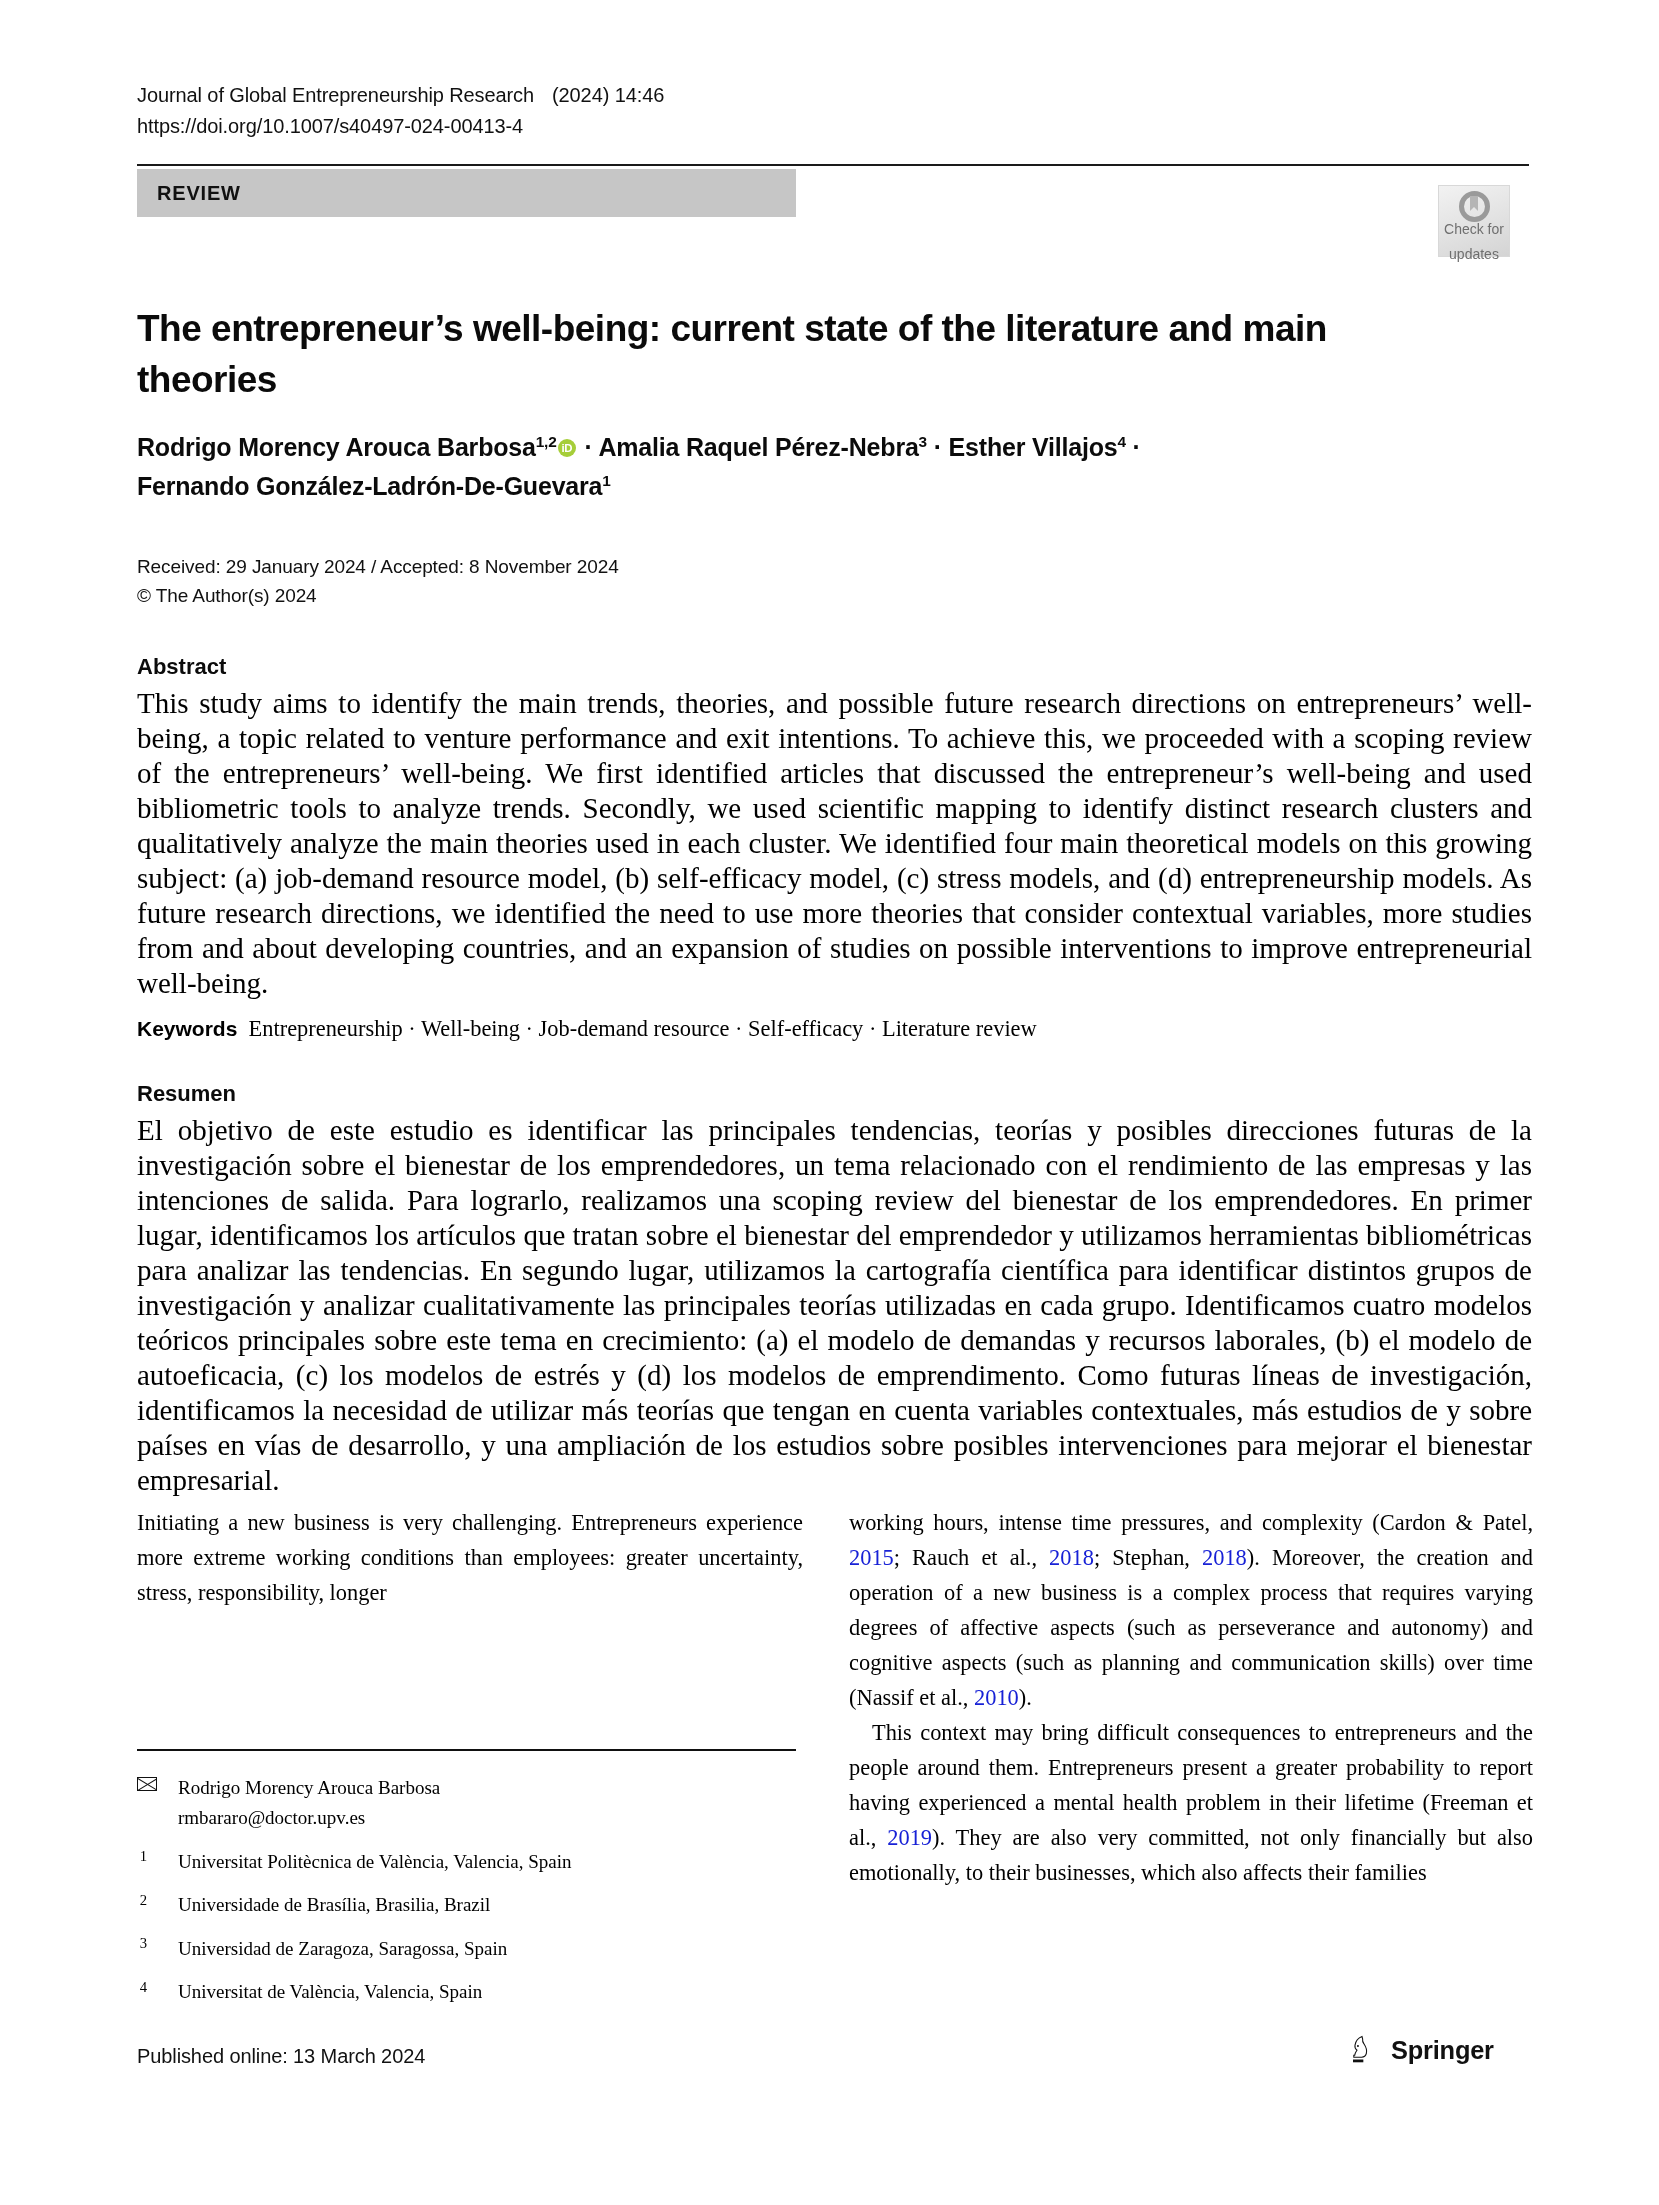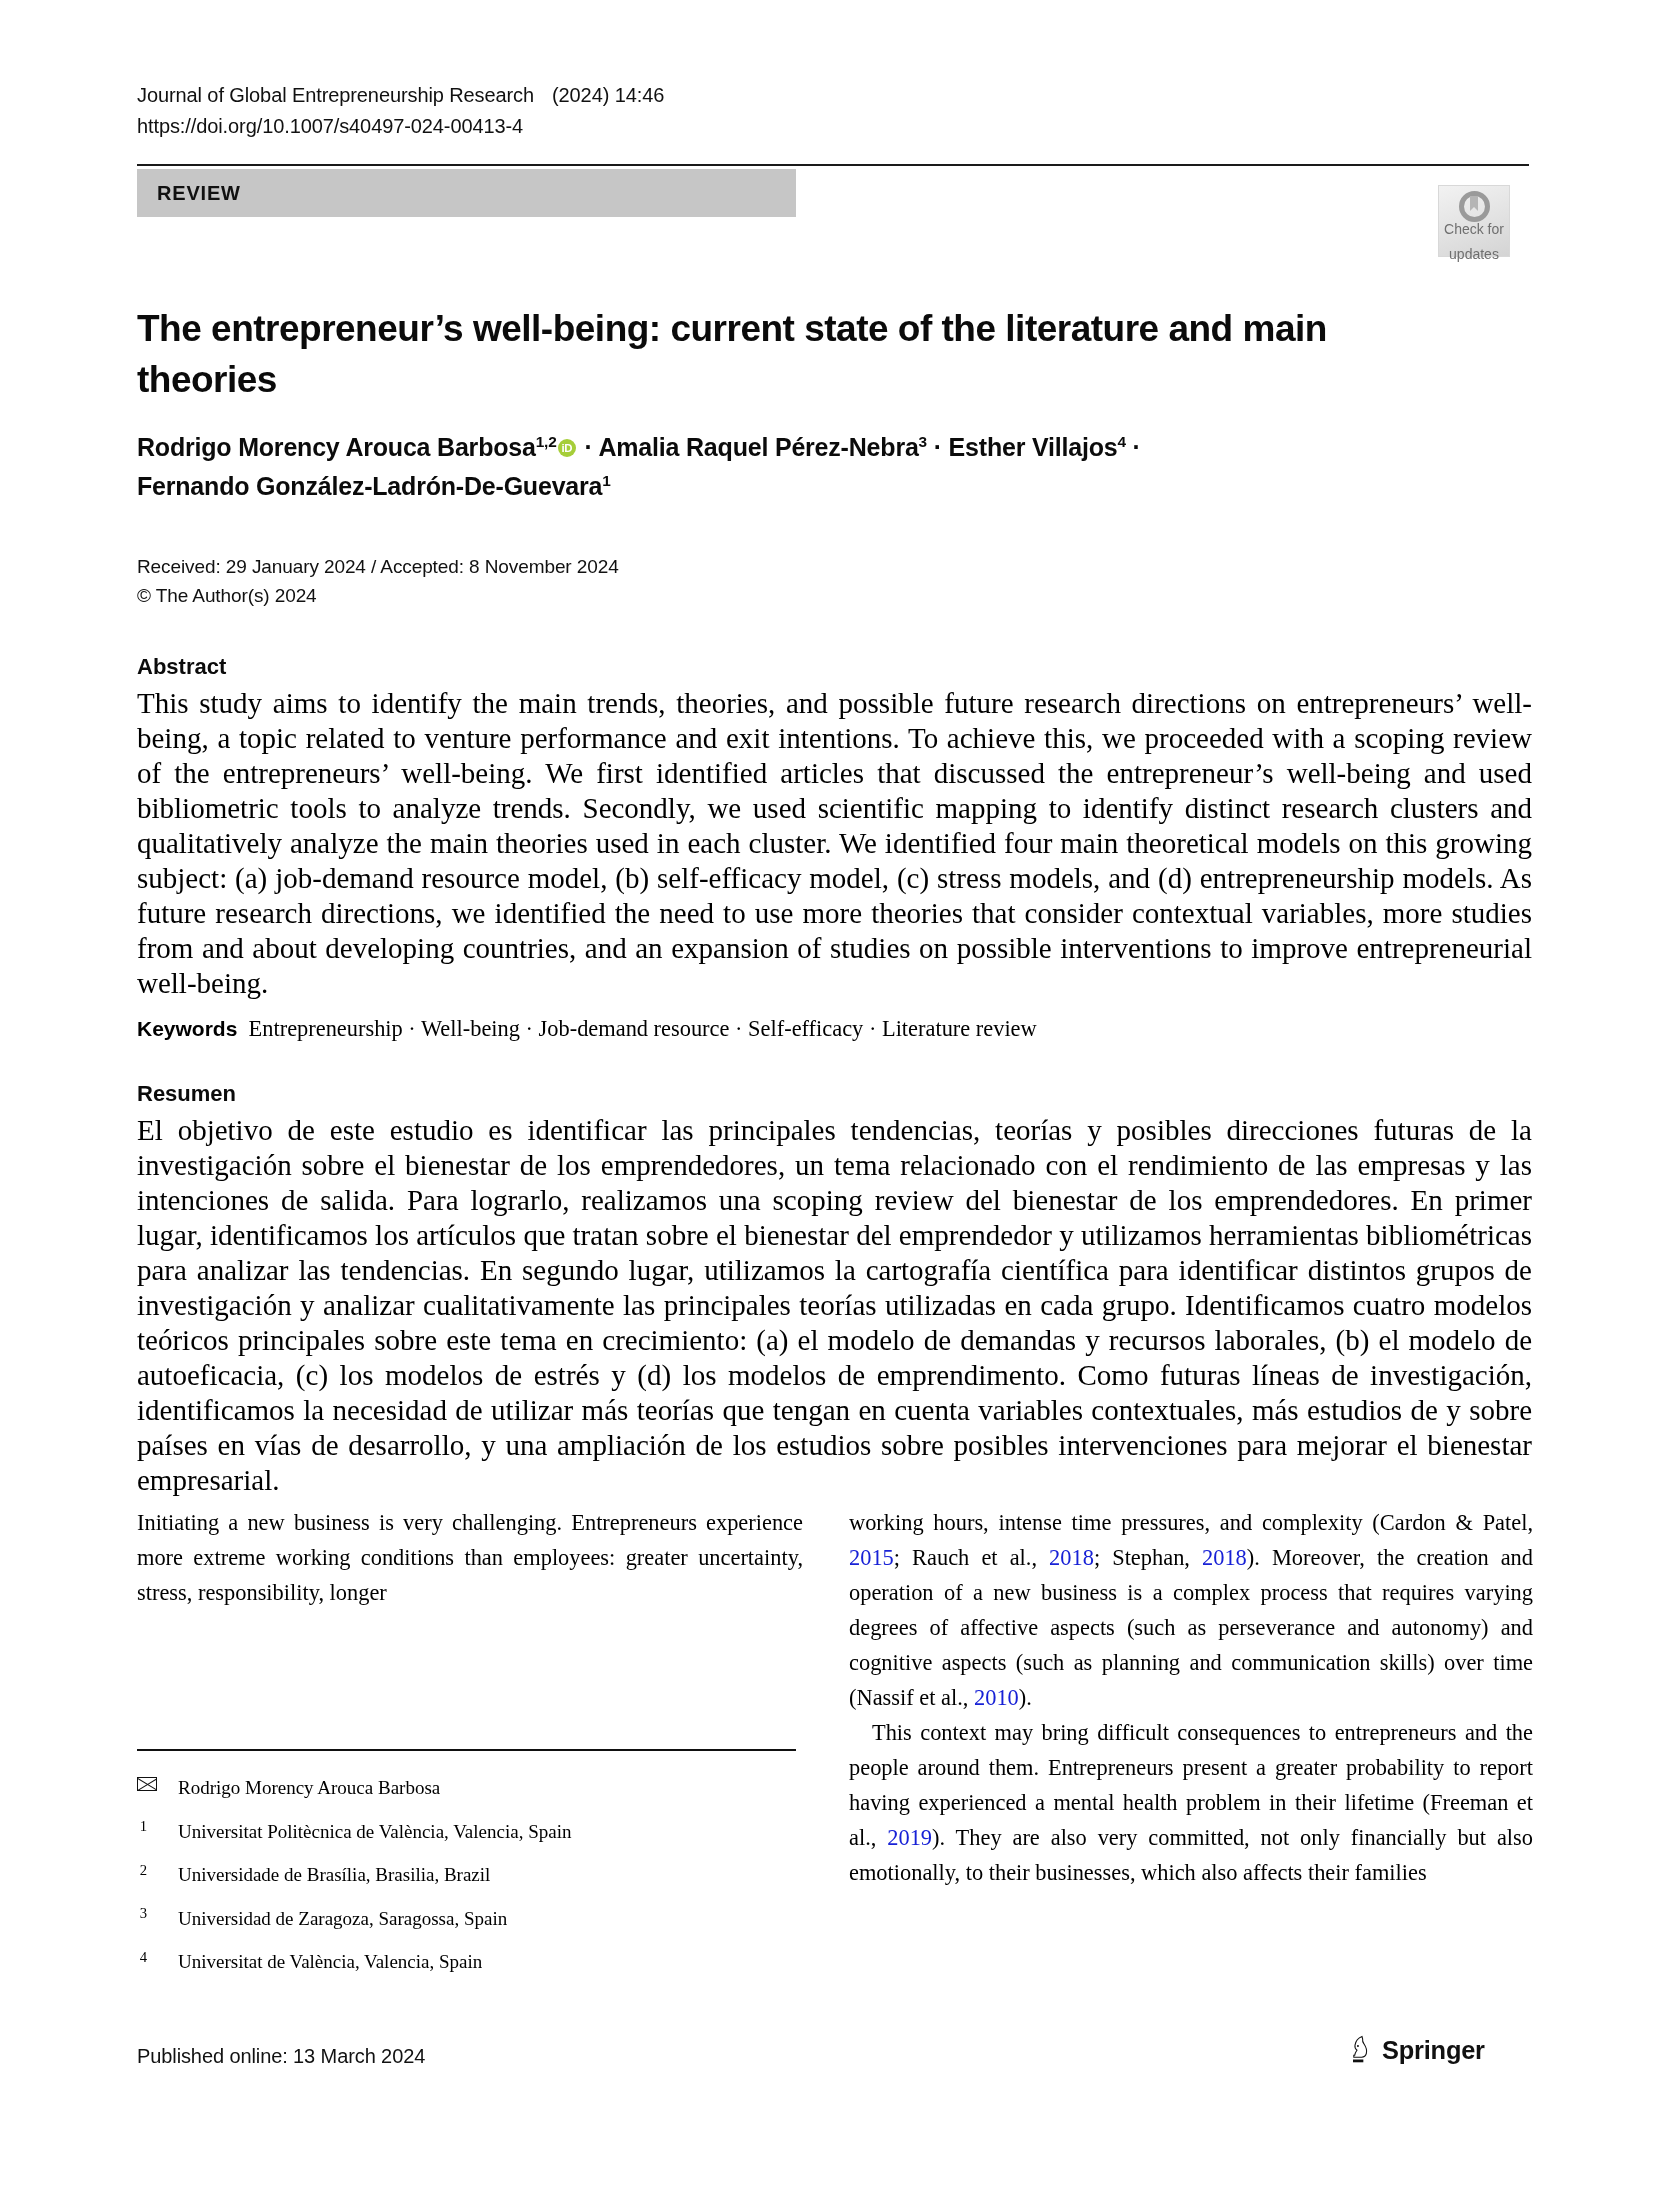--- a/index.html
+++ b/index.html
@@ -187,21 +187,21 @@
   .footer-left {
     position:absolute; left:137px; top:2045px;
     font-family:"Liberation Sans", sans-serif;
     font-size:20px; letter-spacing:-0.1px; color:#111;
   }
   .footer-right {
     position:absolute; left:1349px; top:2035px;
     font-family:"Liberation Sans", sans-serif;
     font-weight:bold; font-size:25.4px; color:#111;
     letter-spacing:-0.2px;
-    display:flex; align-items:center; gap:9px;
+    display:flex; align-items:center; gap:18px;
   }
   .springer-logo { width:24px; height:31px; display:block; }
 </style>
 </head>
 <body>
 
 <div class="page">
 
   <div class="masthead">
     <div class="masthead-row">
@@ -257,20 +257,21 @@
       <p><span>working hours, intense time pressures, and complexity (Cardon &amp; Patel, </span><span class="cite">2015</span><span>; Rauch et al., </span><span class="cite">2018</span><span>; Stephan, </span><span class="cite">2018</span><span>). Moreover, the creation and operation of a new business is a complex process that requires varying degrees of affective aspects (such as perseverance and autonomy) and cognitive aspects (such as planning and communication skills) over time (Nassif et al., </span><span class="cite">2010</span><span>).</span></p>
       <p><span>This context may bring difficult consequences to entrepreneurs and the people around them. Entrepreneurs present a greater probability to report having experienced a mental health problem in their lifetime (Freeman et al., </span><span class="cite">2019</span><span>). They are also very committed, not only financially but also emotionally, to their businesses, which also affects their families</span></p>
     </div>
   </div>
 
   <div class="fn-rule"></div>
   <div class="fn-block">
     <div class="fn-corr">
       <span class="fn-envelope"></span>
       <div>Rodrigo Morency Arouca Barbosa</div>
+      <div>rmbararo@doctor.upv.es</div>
     </div>
     <div class="fn-aff">
       <span class="fn-aff-num">1</span>
       <span>Universitat Politècnica de València, Valencia, Spain</span>
     </div>
     <div class="fn-aff">
       <span class="fn-aff-num">2</span>
       <span>Universidade de Brasília, Brasilia, Brazil</span>
     </div>
     <div class="fn-aff">

